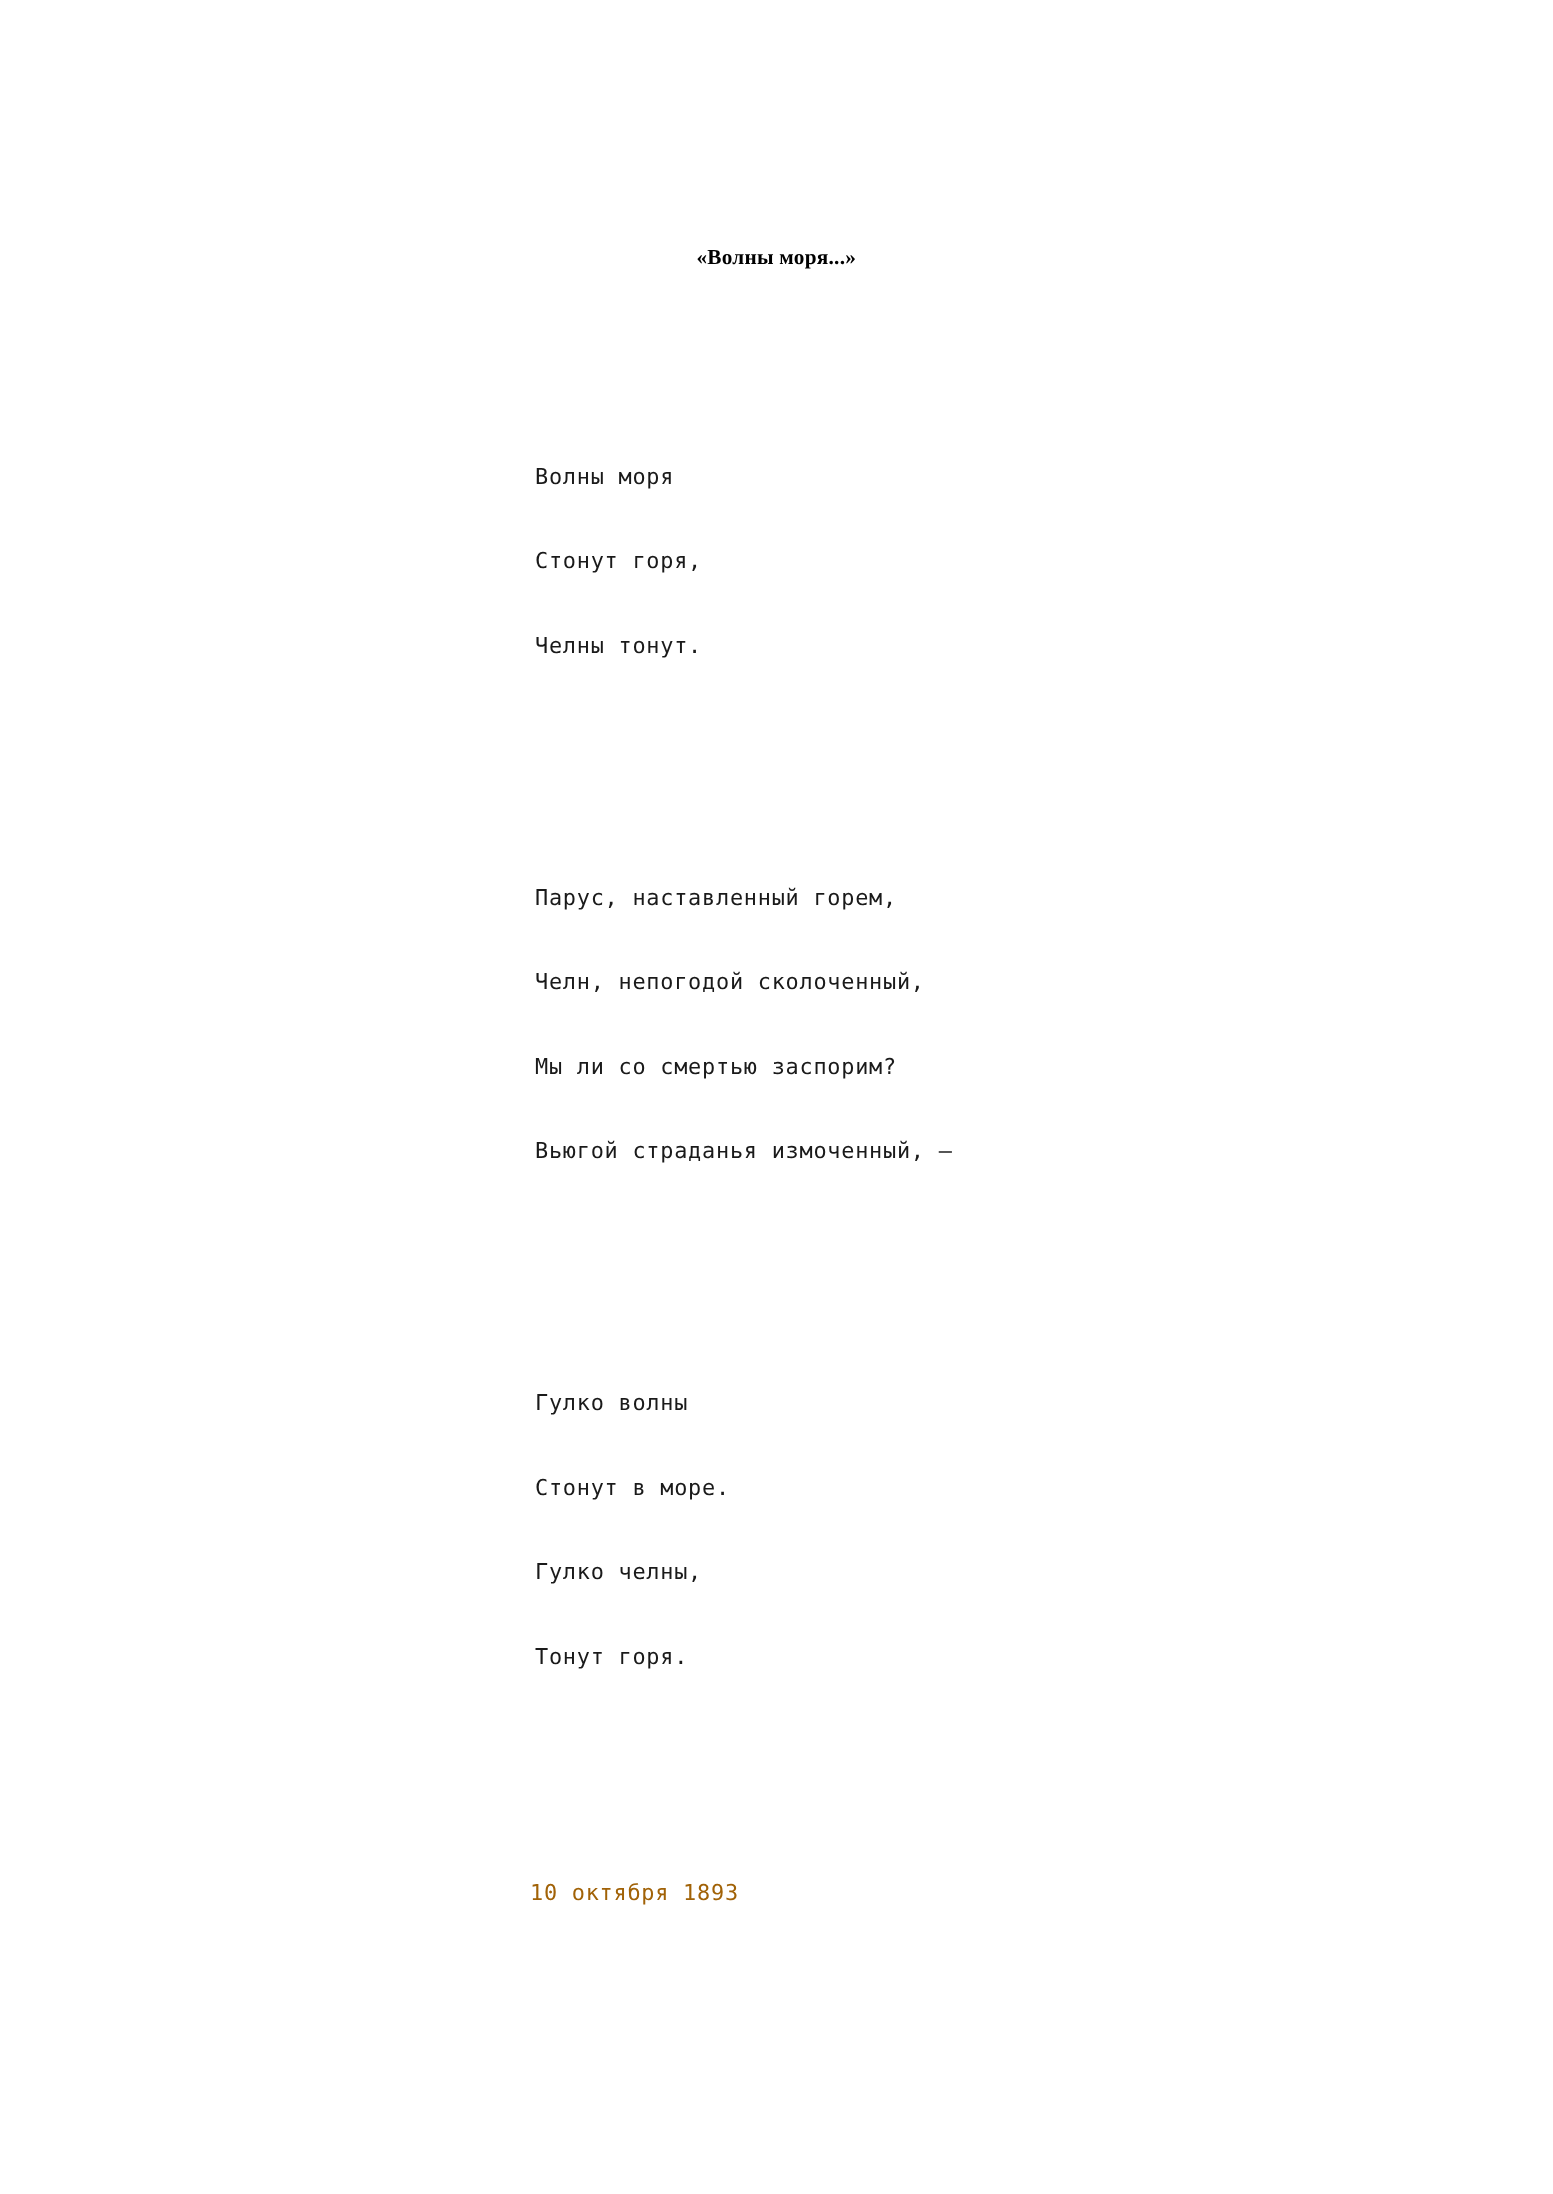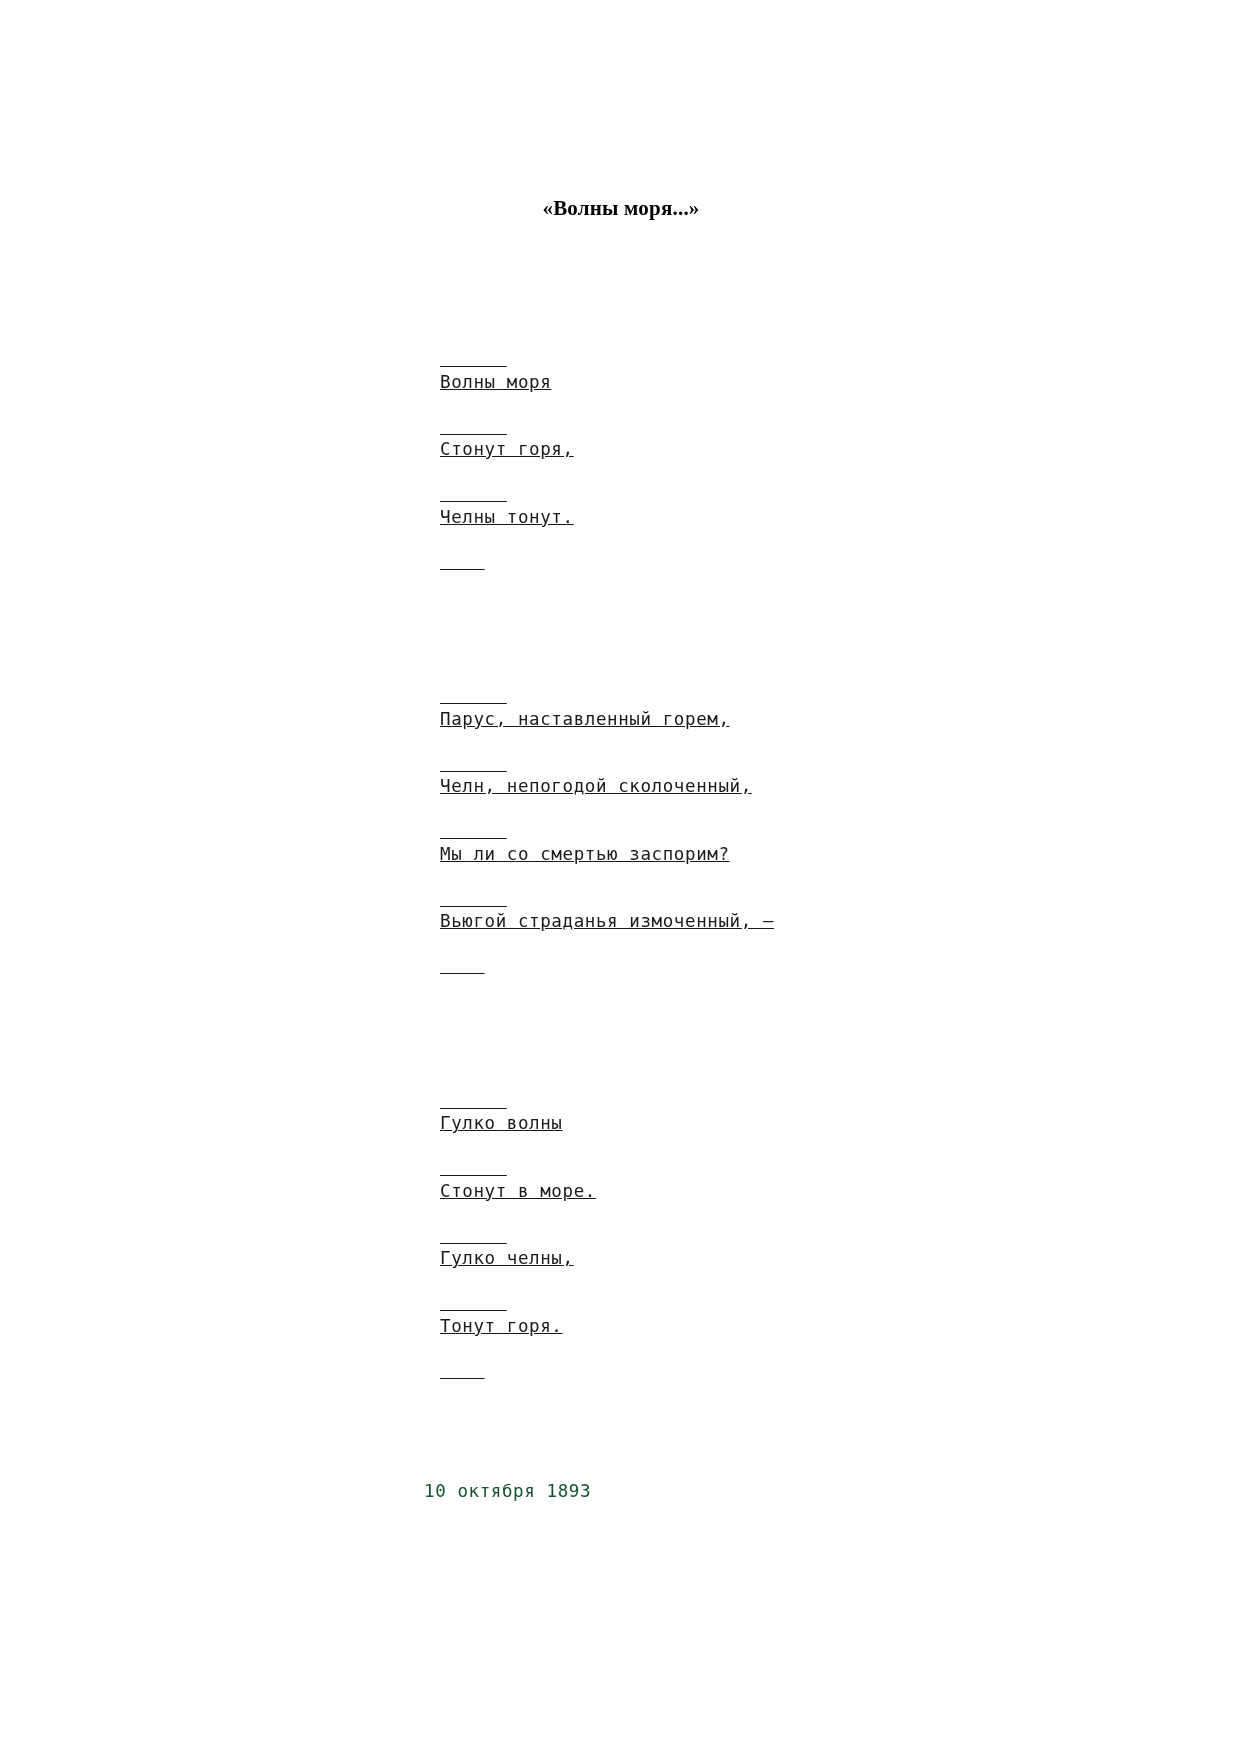--- a/index.html
+++ b/index.html
@@ -16,51 +16,50 @@
     font-family: "Liberation Serif", serif;
   }
   .poem-title {
     position: absolute;
     top: 196px;
     left: 0;
     width: 1242px;
     text-align: center;
     font-family: "Liberation Serif", serif;
     font-weight: bold;
-    font-size: 21px;
+    font-size: 17px;
     color: #000000;
     letter-spacing: 0.2px;
   }
   .poem-body {
     position: absolute;
     top: 258px;
     left: 424px;
     width: 700px;
     font-family: "DejaVu Sans Mono", monospace;
     font-size: 17.5px;
     line-height: 22.5px;
     color: #1a1a1a;
     letter-spacing: 0.6px;
     white-space: pre;
   }
   .stanza {
-    margin: 0 0 22px 16px;
-    text-decoration: underline;
+    margin: 0 0 22px 4px;
   }
   .line {
     white-space: pre;
   }
   .poem-date {
     font-family: "DejaVu Sans Mono", monospace;
     font-size: 17.5px;
     line-height: 22.5px;
-    color: #14532d;
+    color: #a16207;
     letter-spacing: 0.6px;
     white-space: pre;
-    margin-top: 8px;
+    margin-top: 32px;
   }
 </style>
 </head>
 <body>
 
 <div class="page">
 
   <div class="poem-title">«Волны моря...»</div>
 
   <div class="poem-body">

